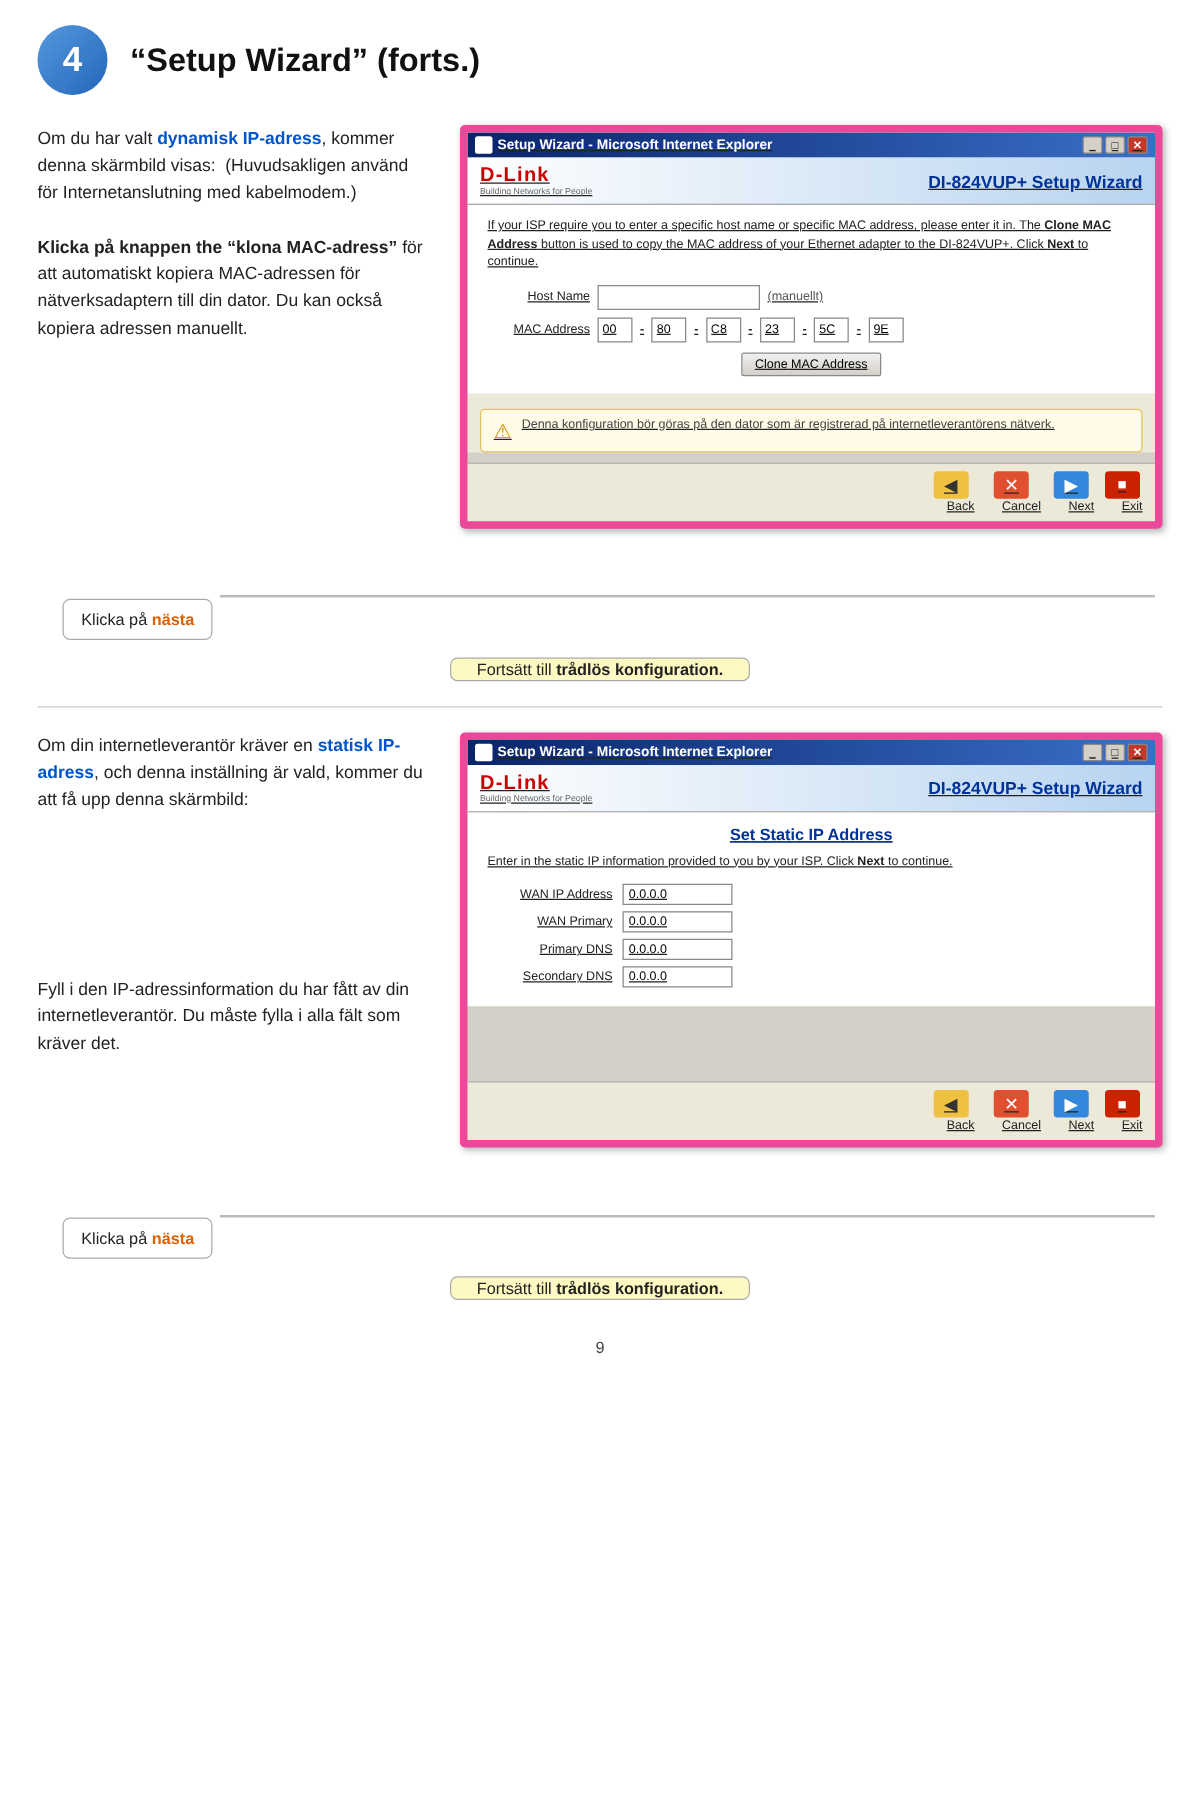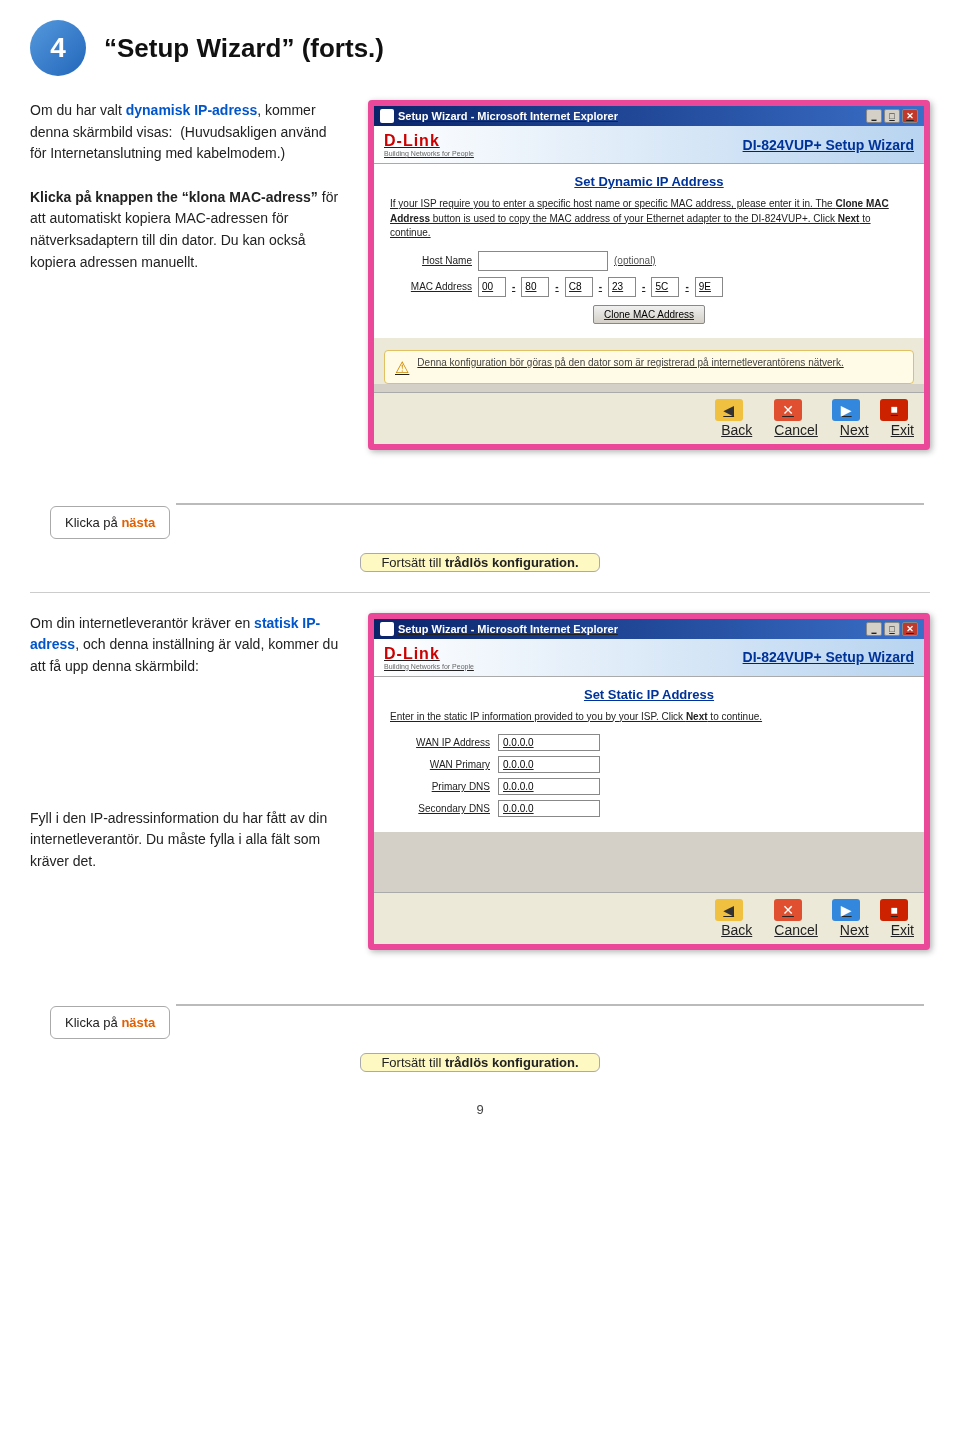--- a/index.html
+++ b/index.html
@@ -236,21 +236,21 @@
       display: flex;
       align-items: center;
       justify-content: center;
       font-size: 14px;
     }
     .nav-btn-icon.back { background: #f0c040; color: #333; }
     .nav-btn-icon.cancel { background: #e05030; color: #fff; }
     .nav-btn-icon.next { background: #3388dd; color: #fff; }
     .nav-btn-icon.exit { background: #cc2200; color: #fff; }
     .nav-btn-label {
-      font-size: 14px;
+      font-size: 10px;
       color: #222;
       margin-left: 16px;
     }
     .callout-box {
       background: #fff;
       border: 1.5px solid #aaa;
       border-radius: 6px;
       padding: 8px 14px;
       font-size: 13px;
       color: #222;
@@ -297,21 +297,21 @@
       width: 100px;
       text-align: right;
       flex-shrink: 0;
     }
     .static-input {
       border: 1px solid #888;
       background: #fff;
       font-size: 10px;
       padding: 1px 4px;
       height: 17px;
-      width: 102px;
+      width: 88px;
     }
 
     
     .page-number {
       text-align: center;
       font-size: 13px;
       color: #444;
       margin-top: 30px;
     }
   </style>
@@ -353,29 +353,28 @@
 
     <div class="wizard-header-bar">
       <div>
         <div class="dlink-logo">D-Link</div>
         <div style="font-size:7px;color:#666;">Building Networks for People</div>
       </div>
       <div class="wizard-title-text">DI-824VUP+ Setup Wizard</div>
     </div>
 
     <div class="wizard-content">
-      <div class="wizard-section-title">Set Dynamic IP Address</div>
       <div class="wizard-description">
         If your ISP require you to enter a specific host name or specific MAC address, please enter it in. The <strong>Clone MAC Address</strong> button is used to copy the MAC address of your Ethernet adapter to the DI-824VUP+. Click <strong>Next</strong> to continue.
       </div>
 
       <div class="form-row">
         <span class="form-label">Host Name</span>
         <input type="text" class="form-input wide" style="">
-        <span style="font-size:10px;color:#555;">(optional)</span>
+        <span style="font-size:10px;color:#555;">(manuellt)</span>
       </div>
 
       <div class="form-row">
         <span class="form-label">MAC Address</span>
         <input type="text" class="form-input mac-part" value="00" style="">
         <span class="mac-sep">-</span>
         <input type="text" class="form-input mac-part" value="80" style="">
         <span class="mac-sep">-</span>
         <input type="text" class="form-input mac-part" value="C8" style="">
         <span class="mac-sep">-</span>

